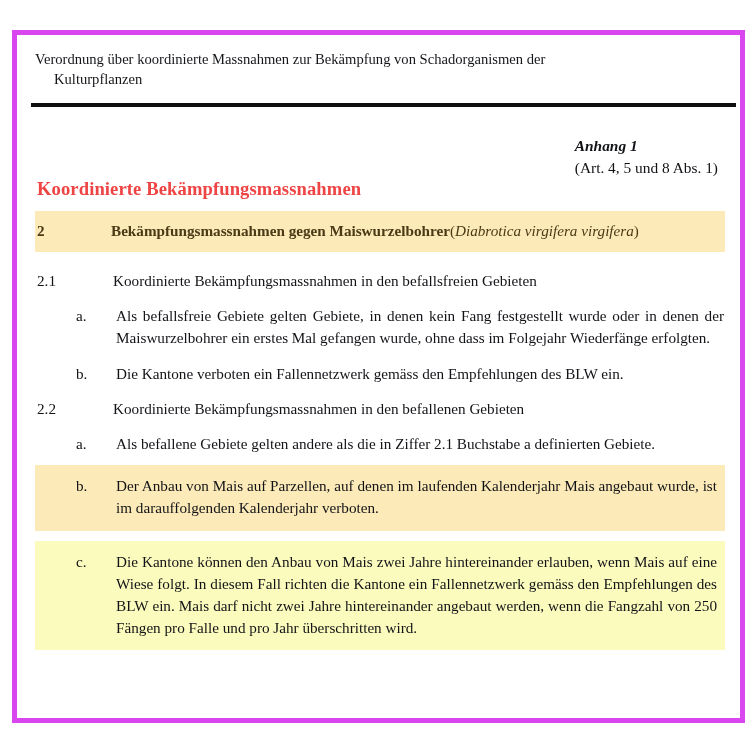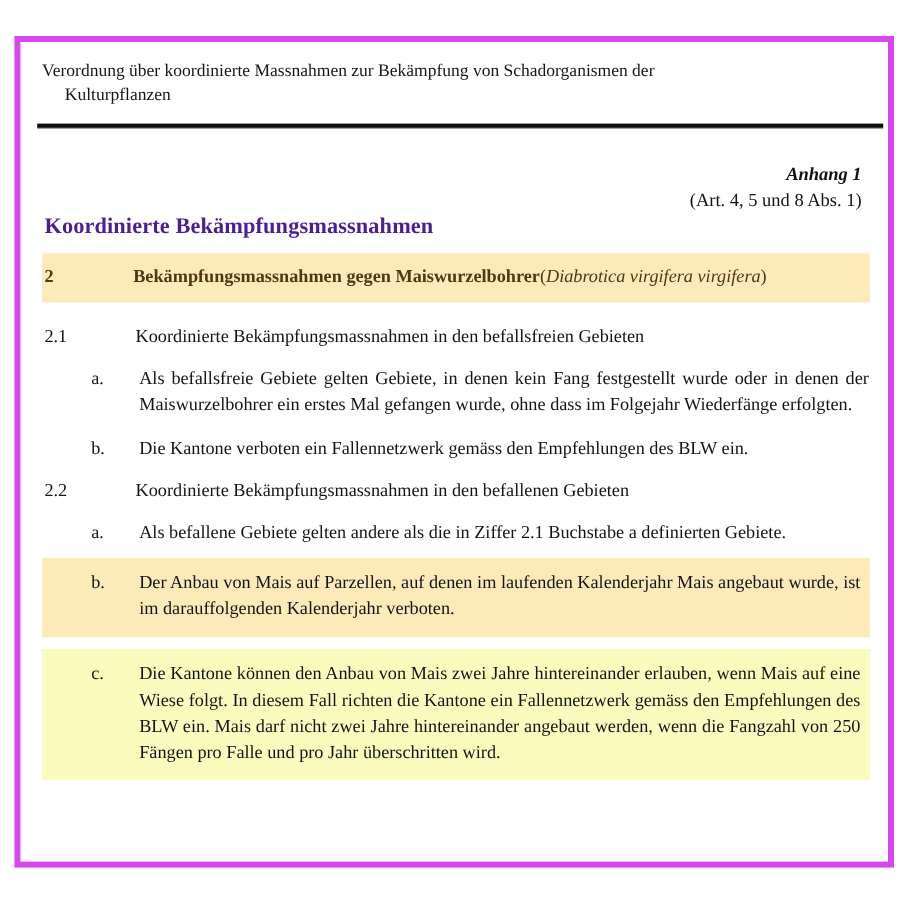--- a/index.html
+++ b/index.html
@@ -68,21 +68,20 @@
     border-top: 3px solid #0f0f12;
     border-bottom: 1px solid #0f0f12;
     box-sizing: border-box;
   }
 
   
   .annex-block {
     position: absolute;
     right: 22px;
     top: 100px;
-    text-align: right;
     font-size: 15.4px;
     line-height: 1.45;
     color: #111216;
   }
   .annex-title {
     display: block;
     font-style: italic;
     font-weight: bold;
   }
   .annex-ref {
@@ -91,21 +90,21 @@
     font-weight: normal;
   }
 
   
   .main-heading {
     position: absolute;
     left: 20px;
     top: 143px;
     font-size: 18.6px;
     font-weight: bold;
-    color: #4c1d95;
+    color: #ef4444;
     letter-spacing: 0.1px;
   }
 
   
   .content {
     position: absolute;
     left: 0;
     top: 176px;
     width: 733px;
   }

